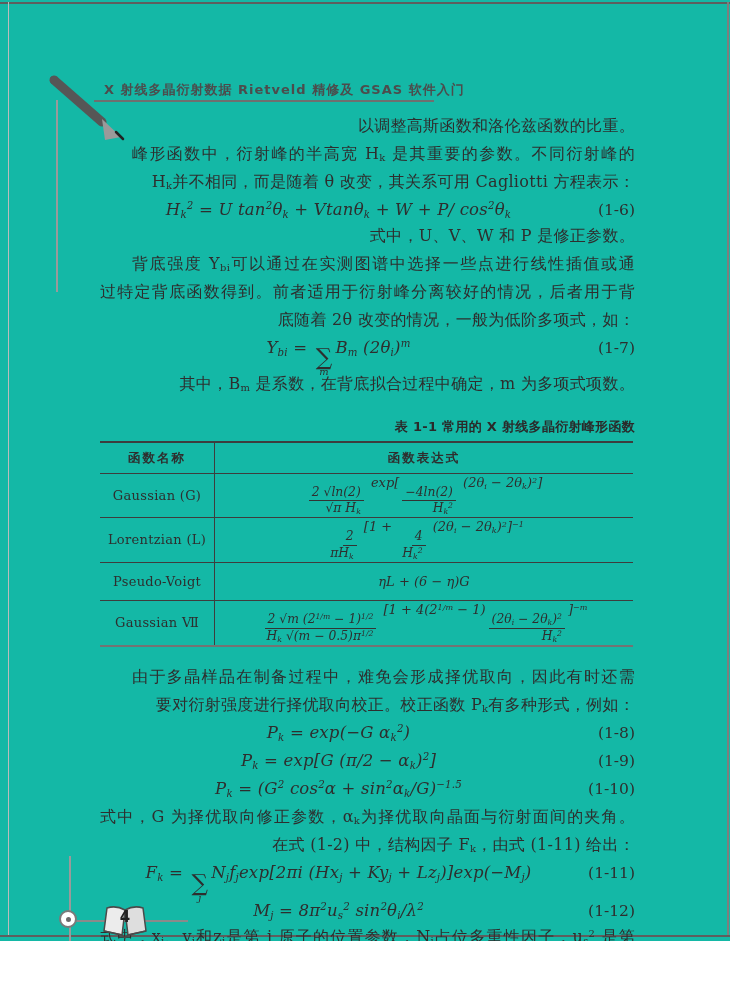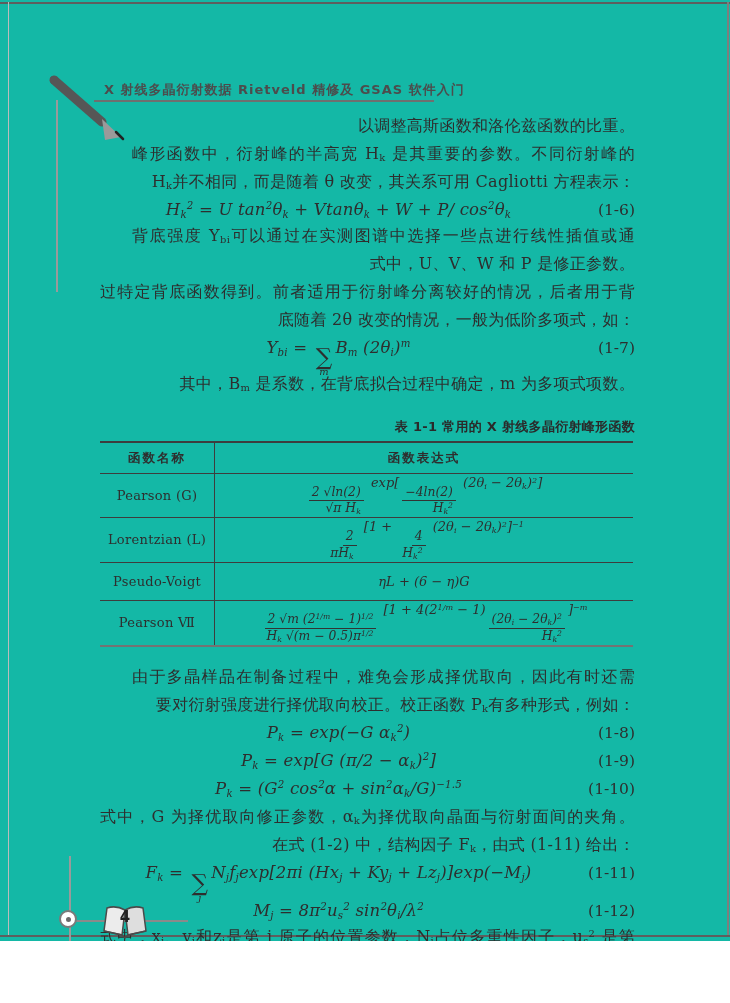--- a/index.html
+++ b/index.html
@@ -100,22 +100,22 @@
 
     <div class="bodyline">以调整高斯函数和洛伦兹函数的比重。</div>
     <div class="bodyline fill indent">峰形函数中，衍射峰的半高宽 H<sub>k</sub> 是其重要的参数。不同衍射峰的</div>
     <div class="bodyline">H<sub>k</sub>并不相同，而是随着 θ 改变，其关系可用 Cagliotti 方程表示：</div>
 
     <div class="eqrow sm">
       <span class="eq">H<sub>k</sub><sup>2</sup> = U tan<sup>2</sup>θ<sub>k</sub> + Vtanθ<sub>k</sub> + W + P/ cos<sup>2</sup>θ<sub>k</sub></span>
       <span class="eqnum">(1-6)</span>
     </div>
 
+    <div class="bodyline">式中，U、V、W 和 P 是修正参数。</div>
     <div class="bodyline fill indent">背底强度 Y<sub>bi</sub>可以通过在实测图谱中选择一些点进行线性插值或通</div>
-    <div class="bodyline">式中，U、V、W 和 P 是修正参数。</div>
     <div class="bodyline fill">过特定背底函数得到。前者适用于衍射峰分离较好的情况，后者用于背</div>
     <div class="bodyline">底随着 2θ 改变的情况，一般为低阶多项式，如：</div>
 
     <div class="eqrow tall">
       <span class="eq">Y<sub>bi</sub> = <span class="bigop">
             <span class="bigop-sym">∑</span>
             <span class="bigop-sub">m</span>
           </span>B<sub>m</sub> (2θ<sub>i</sub>)<sup>m</sup></span>
       <span class="eqnum">(1-7)</span>
     </div>
@@ -126,21 +126,21 @@
 
     <table class="tbl">
       <thead>
         <tr>
           <th>函数名称</th>
           <th>函数表达式</th>
         </tr>
       </thead>
       <tbody>
         <tr class="r1">
-          <td>Pearson (G)</td>
+          <td>Gaussian (G)</td>
           <td class="fx"><span class="frac">
                 <span class="fnum">2 √ln(2)</span>
                 <span class="fden">√π H<sub>k</sub></span>
               </span> exp[<span class="frac">
                 <span class="fnum">−4ln(2)</span>
                 <span class="fden">H<sub>k</sub><sup>2</sup></span>
               </span> (2θ<sub>i</sub> − 2θ<sub>k</sub>)<sup>2</sup>]</td>
         </tr>
         <tr class="r2">
           <td>Lorentzian (L)</td>
@@ -150,21 +150,21 @@
               </span> [1 + <span class="frac">
                 <span class="fnum">4</span>
                 <span class="fden">H<sub>k</sub><sup>2</sup></span>
               </span> (2θ<sub>i</sub> − 2θ<sub>k</sub>)<sup>2</sup>]<sup>−1</sup></td>
         </tr>
         <tr class="r3">
           <td>Pseudo-Voigt</td>
           <td class="fx">ηL + (6 − η)G</td>
         </tr>
         <tr class="r4">
-          <td>Pearson Ⅶ</td>
+          <td>Gaussian Ⅶ</td>
           <td class="fx"><span class="frac">
                 <span class="fnum">2 √m (2<sup>1/m</sup> − 1)<sup>1/2</sup></span>
                 <span class="fden">H<sub>k</sub> √(m − 0.5)π<sup>1/2</sup></span>
               </span> [1 + 4(2<sup>1/m</sup> − 1)<span class="frac">
                 <span class="fnum">(2θ<sub>i</sub> − 2θ<sub>k</sub>)<sup>2</sup></span>
                 <span class="fden">H<sub>k</sub><sup>2</sup></span>
               </span>]<sup>−m</sup></td>
         </tr>
       </tbody>
     </table>

